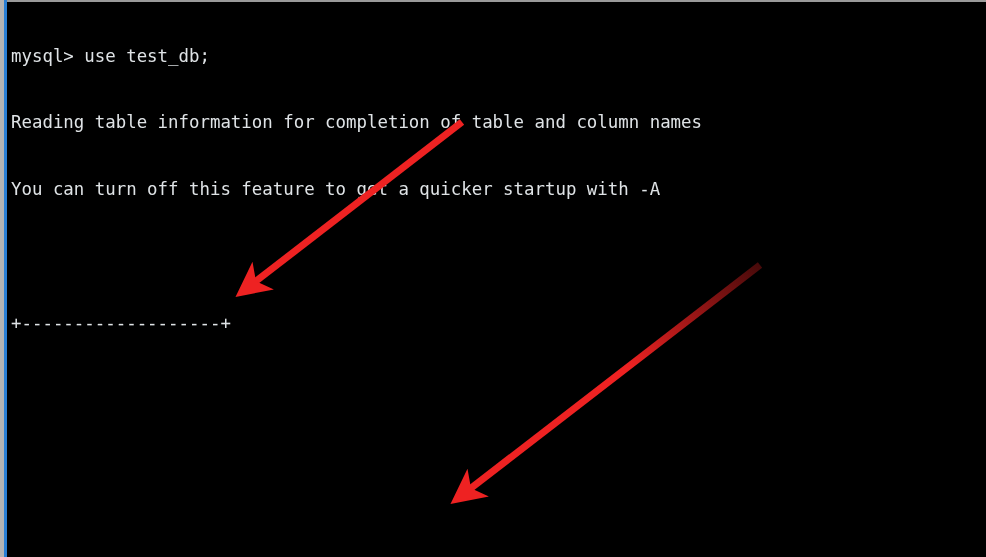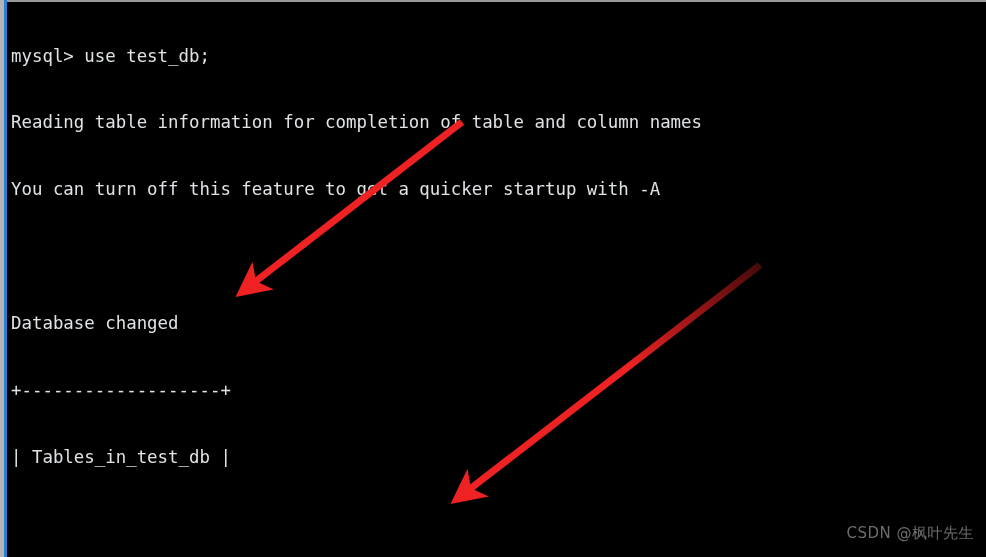--- a/index.html
+++ b/index.html
@@ -77,23 +77,21 @@
 
   <div id="top-chrome"></div>
   <div id="left-chrome"></div>
   <div id="left-accent"></div>
 
   <div id="terminal">
     <div class="line">mysql&gt; use test_db;</div>
     <div class="line">Reading table information for completion of table and column names</div>
     <div class="line">You can turn off this feature to get a quicker startup with -A</div>
     <div class="line">&nbsp;</div>
-    <div class="line">Database changed</div>
     <div class="line">+-------------------+</div>
-    <div class="line">| Tables_in_test_db |</div>
     
     
     
     
     
     
     
     
     
     
@@ -119,15 +117,14 @@
       <linearGradient id="fade2" x1="1" y1="0" x2="0" y2="1" gradientUnits="objectBoundingBox">
         <stop offset="0" stop-color="#ee2222" stop-opacity="0.30"></stop>
         <stop offset="0.45" stop-color="#ee2222" stop-opacity="1"></stop>
         <stop offset="1" stop-color="#ee2222" stop-opacity="1"></stop>
       </linearGradient>
     </defs>
     <line id="arrow-1" stroke="url(#fade1)" stroke-width="7" marker-end="url(#head1)" x1="462" y1="122" x2="251" y2="285"></line>
     <line id="arrow-2" stroke="url(#fade2)" stroke-width="7" marker-end="url(#head1)" x1="760" y1="265" x2="466" y2="492"></line>
   </svg>
 
-  <div id="watermark">CSDN @枫叶先生</div>
 
 </div>
 
 </body></html>

